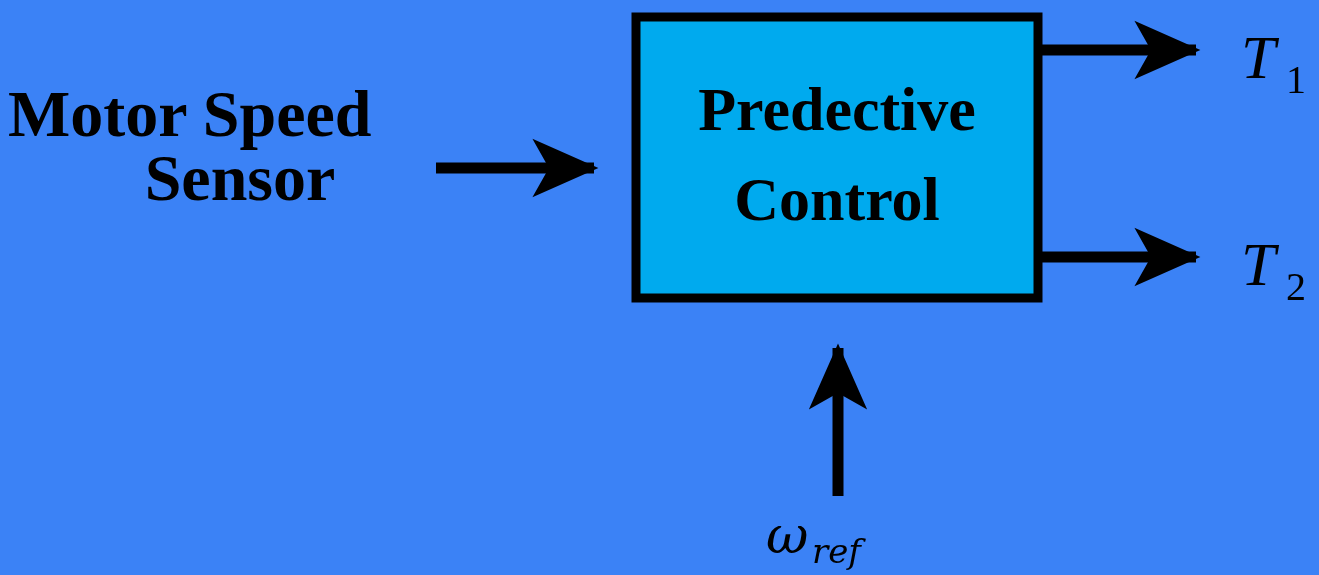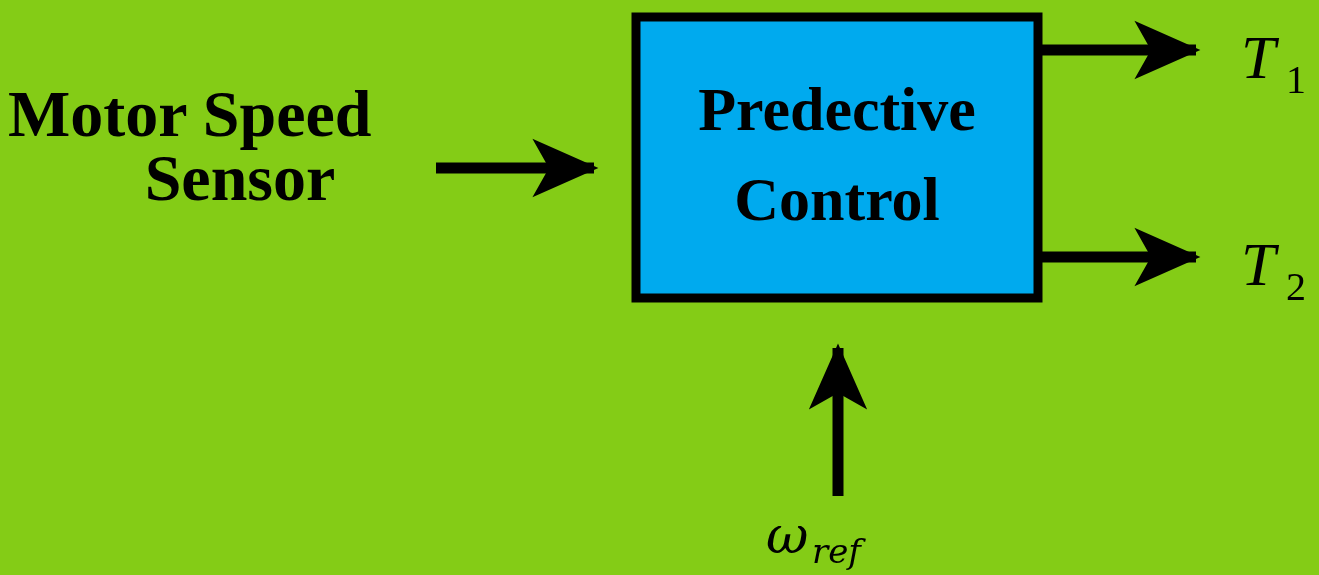--- a/index.html
+++ b/index.html
@@ -8,21 +8,21 @@
     padding: 0;
     background: #ffffff;
   }
   body {
     font-family: "Liberation Serif", "DejaVu Serif", serif;
   }
   #diagram-root {
     position: relative;
     width: 1319px;
     height: 575px;
-    background: #84cc16;
+    background: #3b82f6;
     overflow: hidden;
   }
   #diagram-svg {
     position: absolute;
     top: 0;
     left: 0;
     width: 1319px;
     height: 575px;
     display: block;
   }

